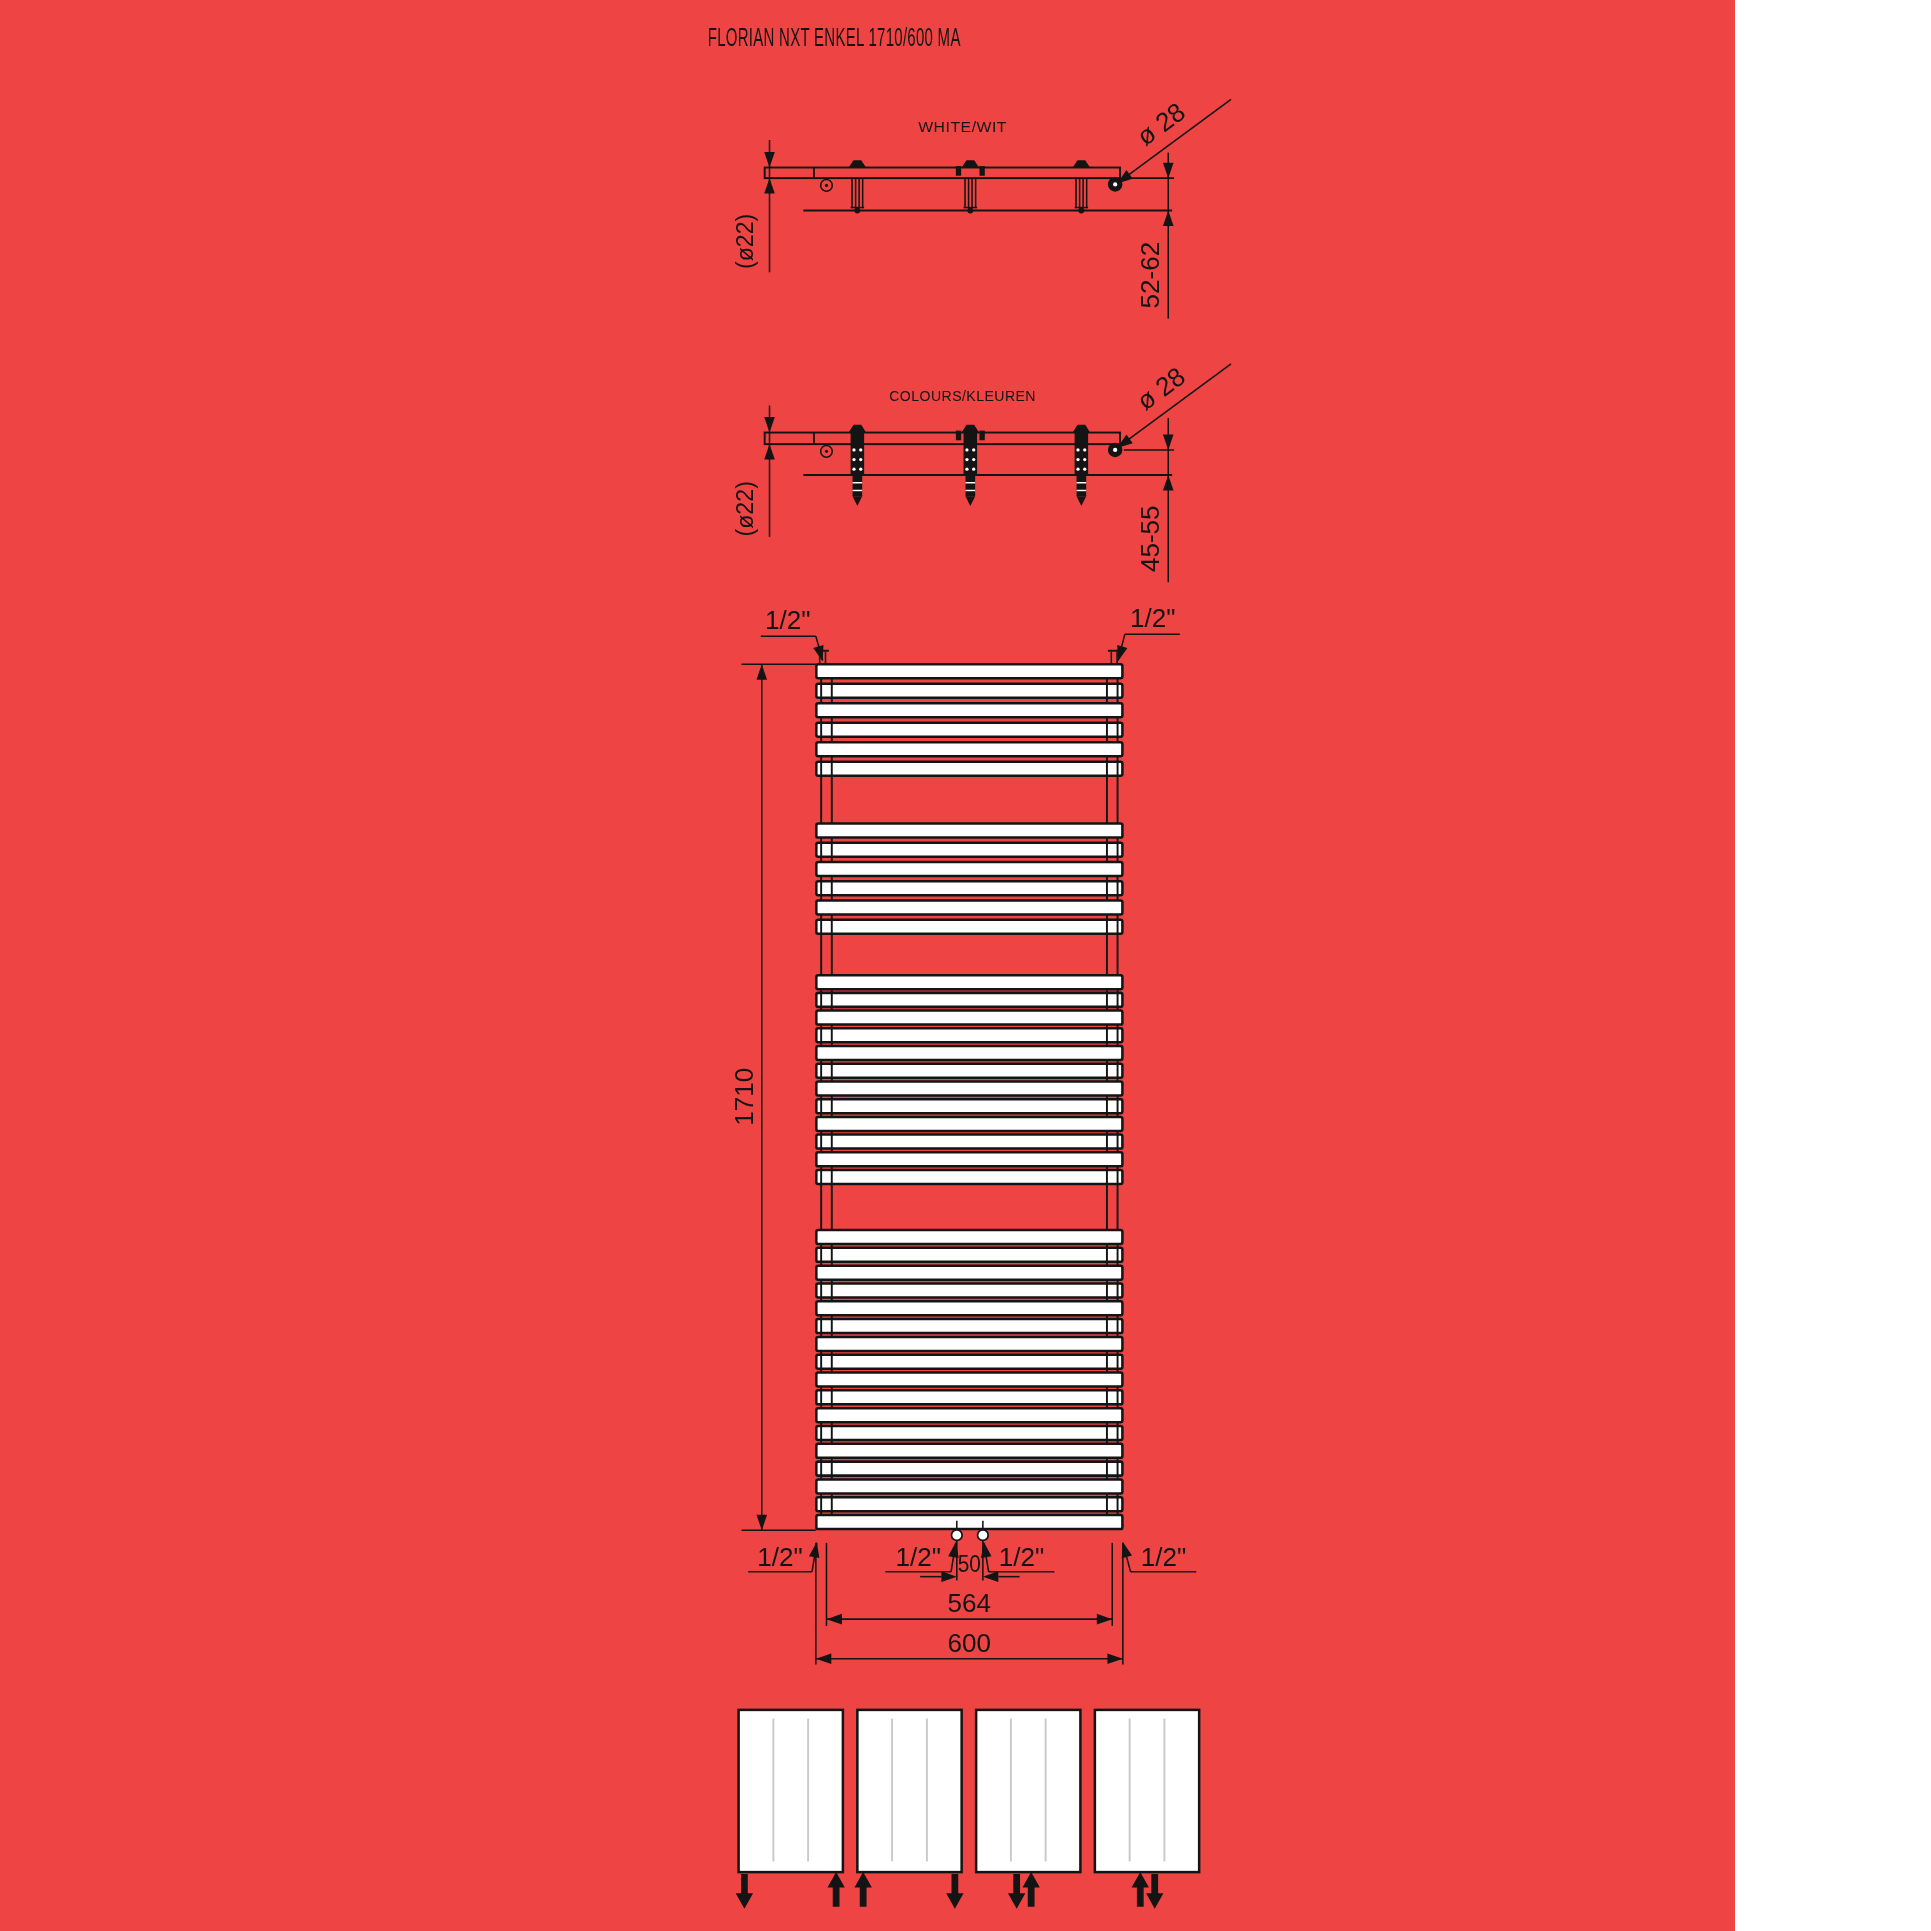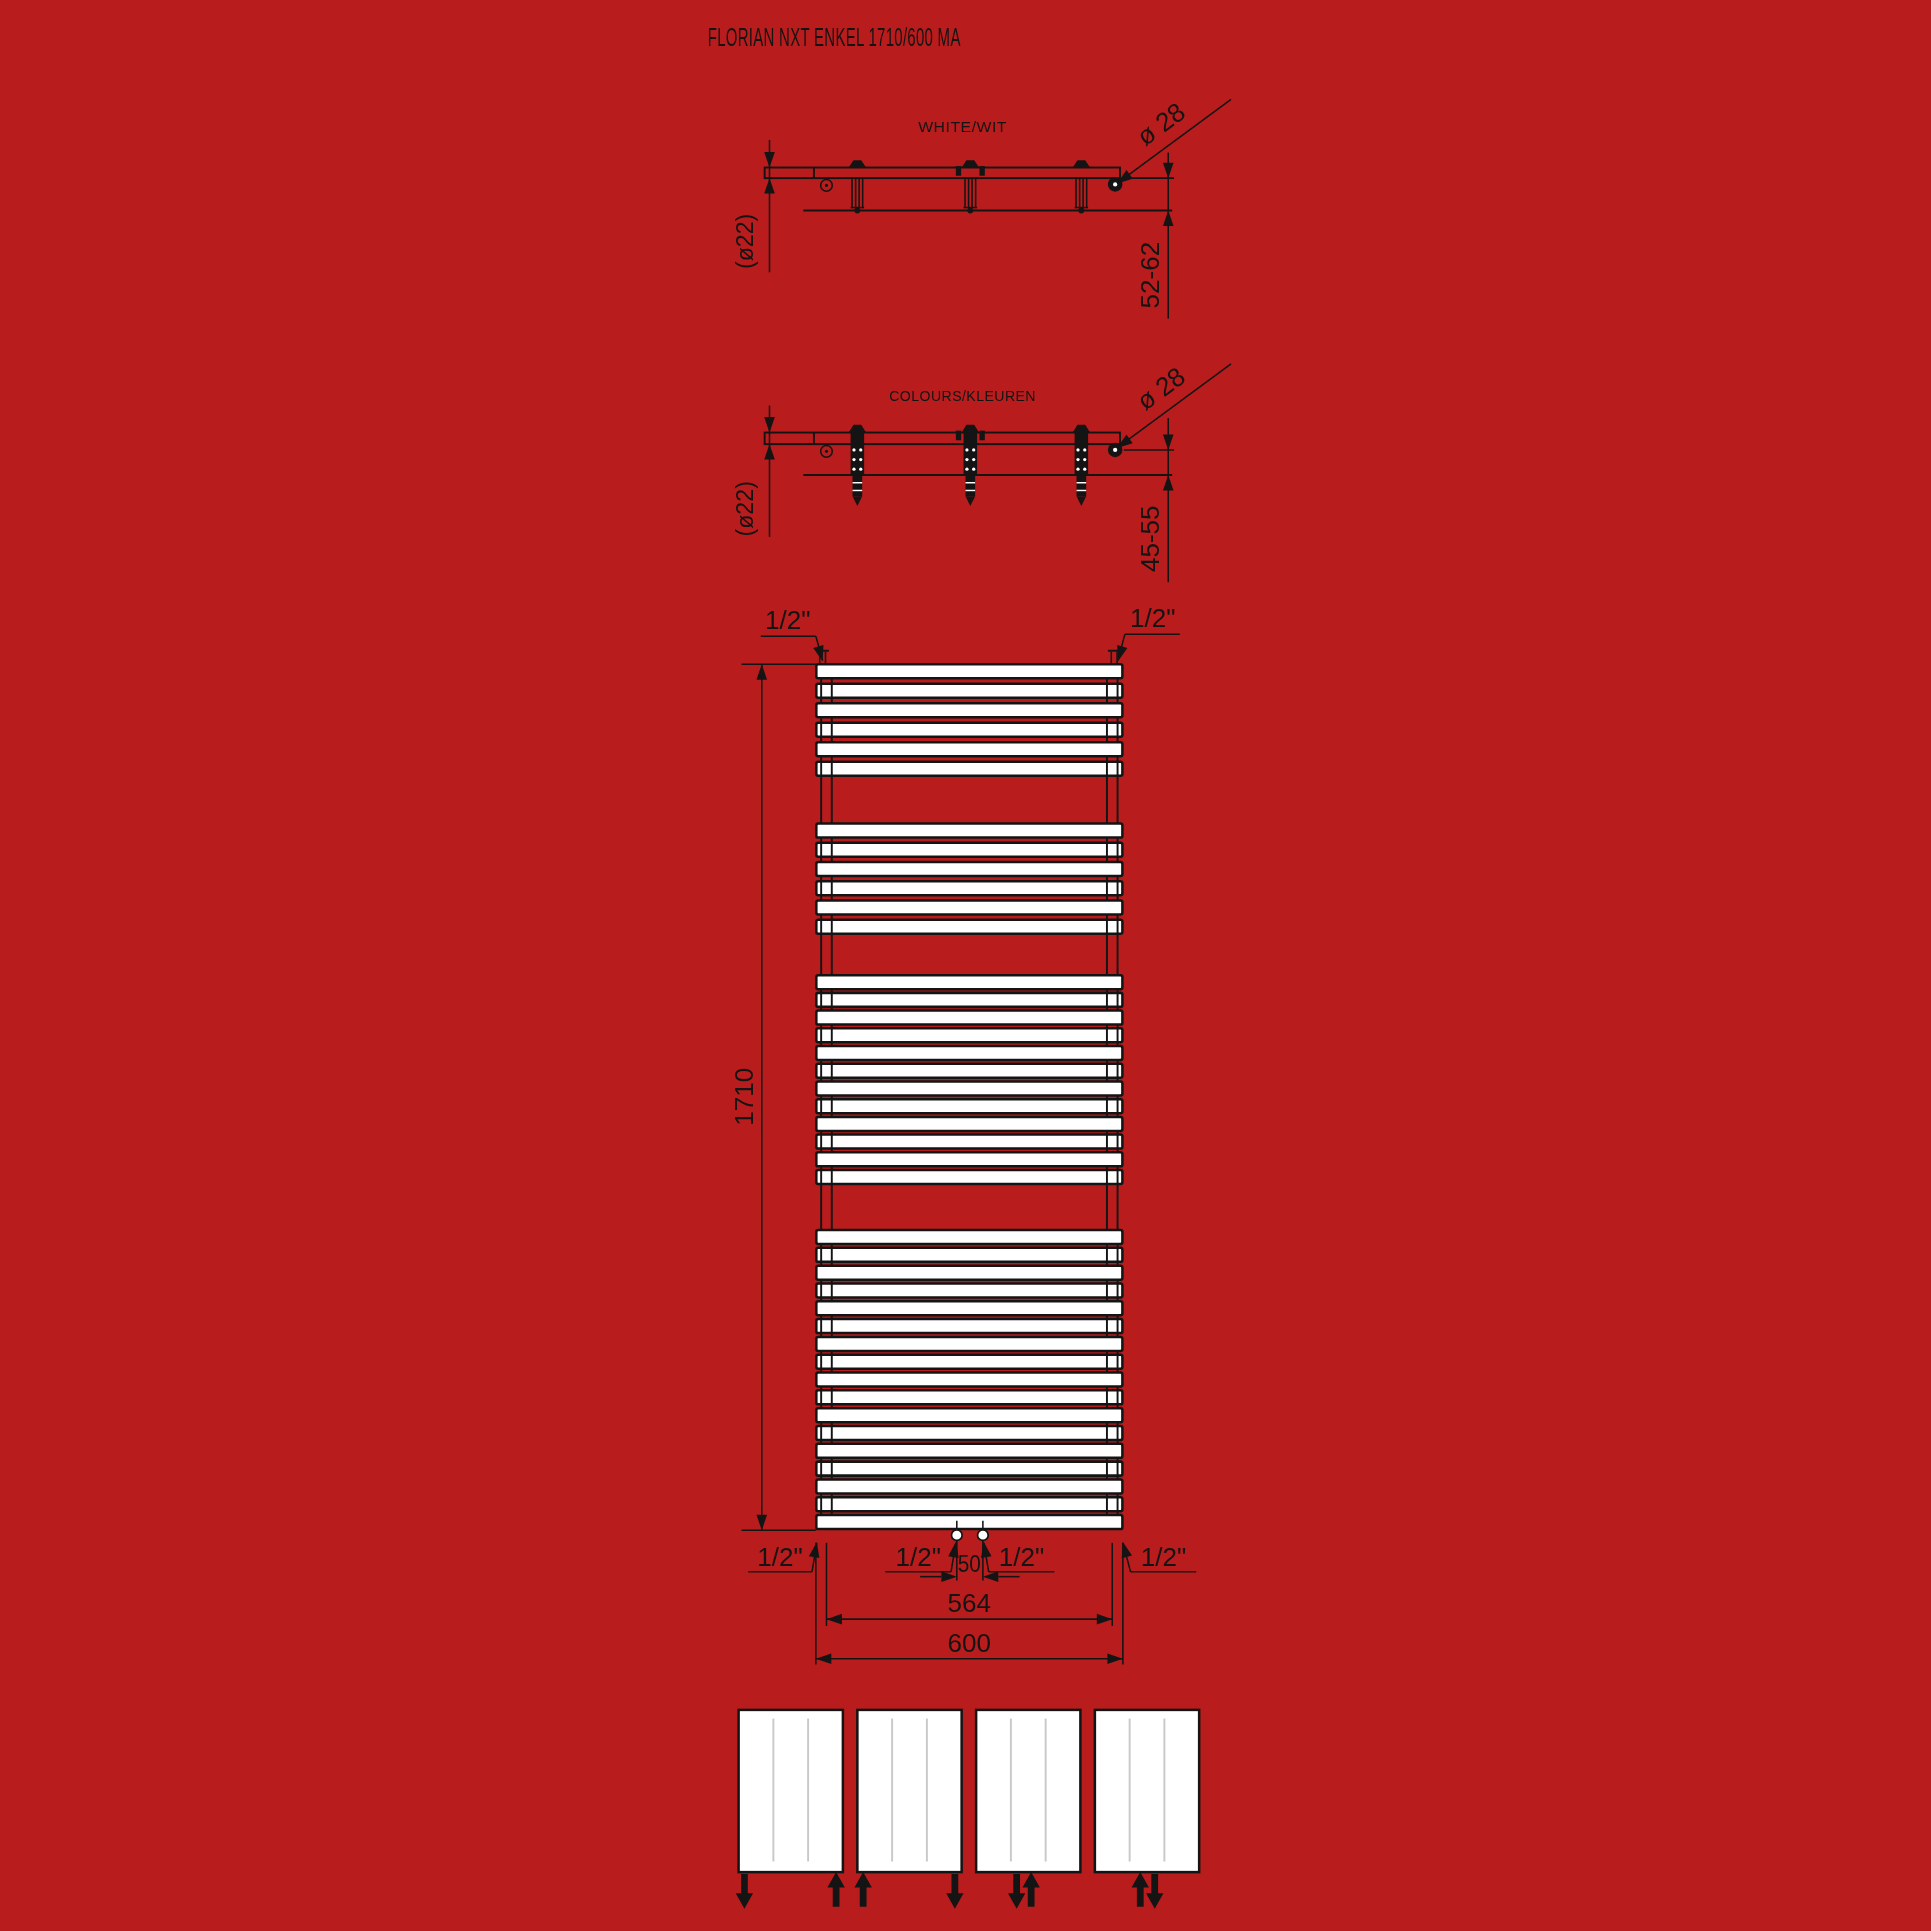--- a/index.html
+++ b/index.html
@@ -1,16 +1,16 @@
 <!DOCTYPE html>
 <html><head>
 <meta charset="utf-8">
 <style>
   html,body{margin:0;padding:0;background:#fff;}
-  .page{width:1931px;height:1931px;background:#b91c1c;position:relative;overflow:hidden;
+  .page{width:1735px;height:1931px;background:#ef4444;position:relative;overflow:hidden;
         font-family:"Liberation Sans", sans-serif;}
   svg{display:block;}
   svg text{font-family:"Liberation Sans", sans-serif;fill:#141414;}
   .title{font-size:27px;letter-spacing:.5px;}
   .lbl{font-size:16px;letter-spacing:.5px;}
   .dim{font-size:27px;}
   .dimS{font-size:24px;}
   .ln{stroke:#141414;stroke-width:2;fill:none;}
   .thin{stroke:#141414;stroke-width:1.6;fill:none;}
   .rung{fill:#ffffff;stroke:#141414;stroke-width:2.6;}

